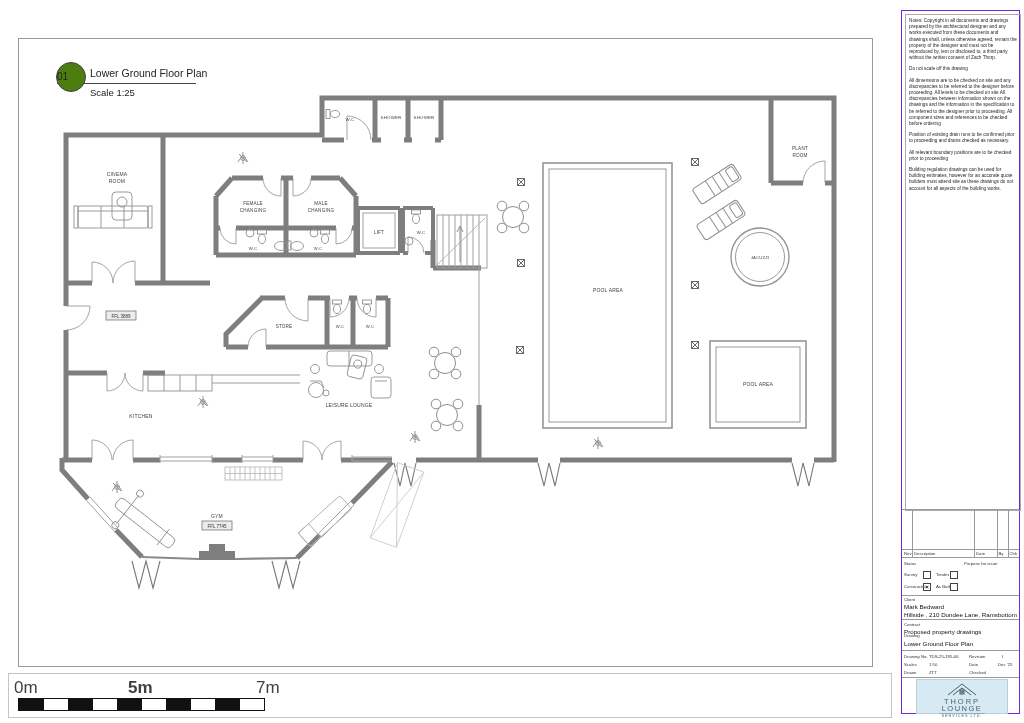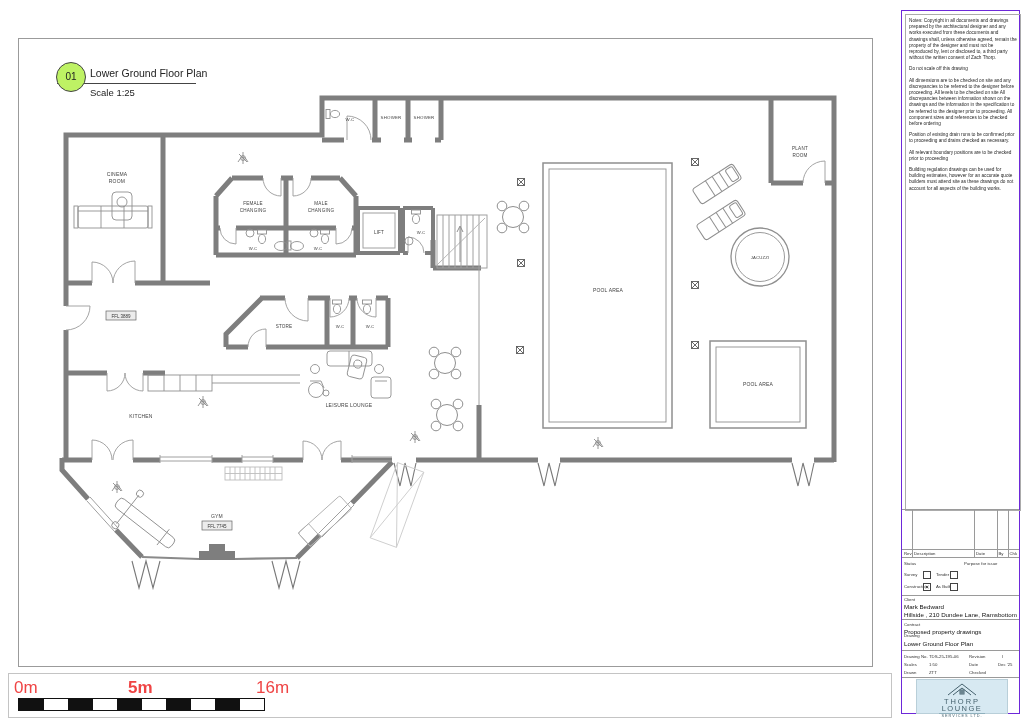--- a/index.html
+++ b/index.html
@@ -5,41 +5,41 @@
   html,body{margin:0;padding:0;background:#fff;}
   body{width:1024px;height:723px;position:relative;overflow:hidden;
        font-family:"Liberation Sans",sans-serif;color:#222;}
   .abs{position:absolute;}
   
   #main-frame{left:18px;top:38px;width:853px;height:627px;border:1px solid #9b9b9b;}
   #scalebar-frame{left:8px;top:673px;width:882px;height:43px;border:1px solid #c4c4c4;}
   
   #title-line{left:57px;top:83px;width:139px;height:1px;background:#444;}
   #title-circle{left:56px;top:62px;width:28px;height:28px;border:1.2px solid #444;border-radius:50%;
-    background:#bef264;text-align:center;line-height:28px;font-size:10px;color:#222;}
+    background:#4d7c0f;text-align:left;line-height:28px;font-size:10px;color:#222;}
   #plan-title{left:90px;top:67px;font-size:10.5px;color:#222;}
   #plan-scale{left:90px;top:87px;font-size:9.5px;color:#222;}
   
   #panel{left:901px;top:10px;width:117px;height:702px;border:1px solid #6d28d9;font-size:4.3px;}
   #panel .sec-label{color:#333;font-size:4.3px;}
   #notes-box{left:3px;top:3px;width:109px;height:492px;border:1px solid #ababab;padding:3px 2px 0 3px;}
   #notes-box p{margin:0 0 5px 0;font-size:4.7px;line-height:1.32;color:#1f1f1f;}
   .hline{left:0;width:117px;height:0;border-top:1px solid #9a9a9a;}
   .vline{top:498px;height:48px;width:0;border-left:1px solid #9a9a9a;}
   .cb{width:6px;height:6px;border:0.9px solid #444;text-align:center;font-size:5.5px;line-height:6px;color:#222;}
   .val{font-size:6.2px;color:#111;}
   
   #logo-box{left:14px;top:668px;width:90px;height:33px;background:#d7e9f2;border:1px solid #b9cfd9;
     text-align:center;color:#46626e;}
   #logo-box .l1{font-size:7.5px;letter-spacing:2px;line-height:7px;margin-top:1px;}
   #logo-box .l2{font-size:7.5px;letter-spacing:1.5px;line-height:8px;}
   #logo-box .l3{font-size:3.8px;letter-spacing:1px;line-height:5px;border-top:0.5px solid #8fb0bd;
     display:inline-block;padding:0 2px;}
   
-  .sb-label{font-size:17px;color:#ef4444;}
+  .sb-label{font-size:17px;color:#404040;}
   #scale-bar{left:18px;top:698px;width:245px;height:11px;border:1.4px solid #111;display:flex;}
   #scale-bar div{flex:1;}
   #scale-bar div:nth-child(odd){background:#111;}
   #scale-bar div:nth-child(even){background:#fff;}
   svg text{font-family:"Liberation Sans",sans-serif;}
 </style>
 </head>
 <body>
 
 <svg class="abs" style="left:0;top:0;" width="1024" height="723" viewBox="0 0 1024 723">
@@ -355,21 +355,21 @@
       </g>
     </svg>
     <div class="l1">THORP</div>
     <div class="l2">LOUNGE</div>
     <div class="l3">SERVICES LTD.</div>
   </div>
 </div>
 
 <div class="abs sb-label" style="left:14px;top:678px;">0m</div>
 <div class="abs sb-label" style="left:128px;top:678px;font-weight:bold;">5m</div>
-<div class="abs sb-label" style="left:256px;top:678px;">16m</div>
+<div class="abs sb-label" style="left:256px;top:678px;">7m</div>
 <div class="abs" id="scale-bar">
   <div></div>
     <div></div>
     <div></div>
     <div></div>
     <div></div>
   <div></div>
     <div></div>
     <div></div>
     <div></div>

